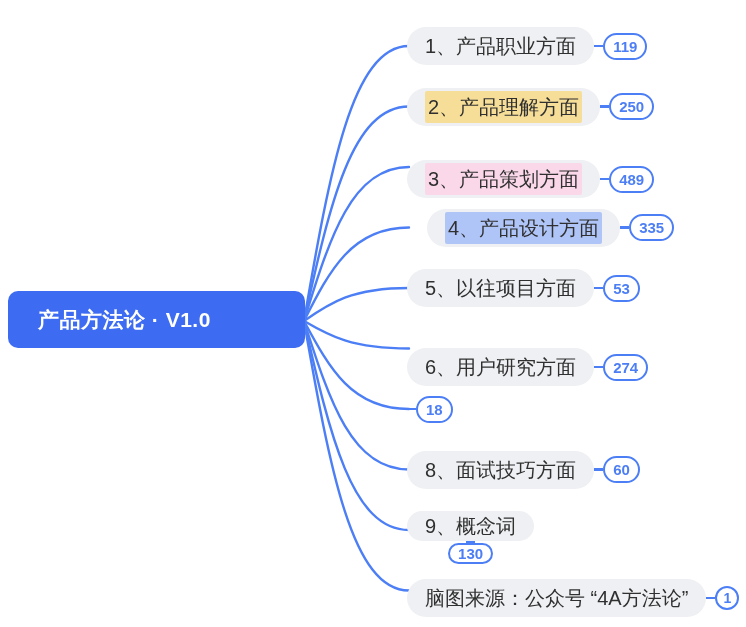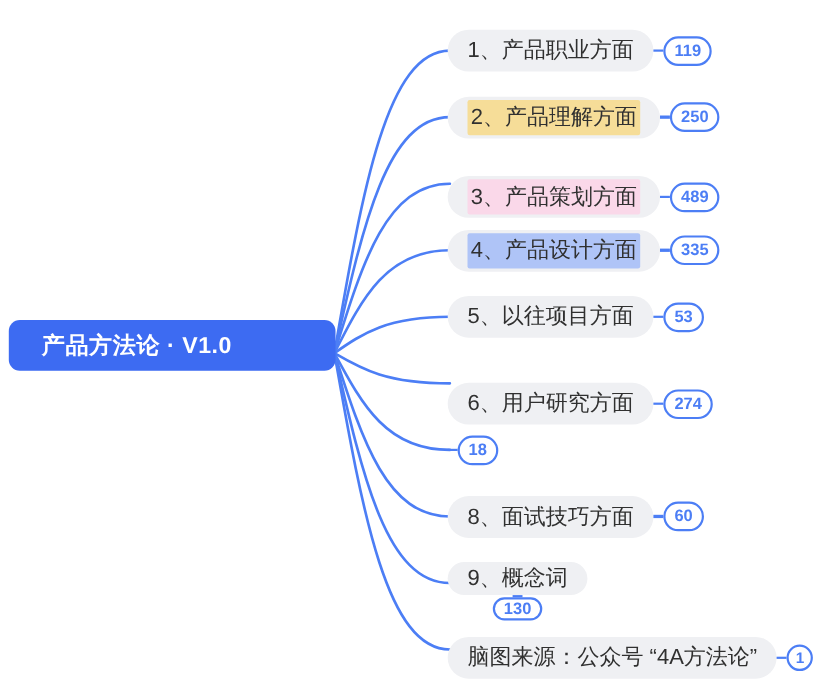--- a/index.html
+++ b/index.html
@@ -34,21 +34,21 @@
   }
   svg.edges path{
     stroke:var(--line);
     stroke-width:2.4;
     fill:none;
     stroke-linecap:round;
   }
   .root-node{
     position:absolute;
     left:8px;top:291px;
-    width:297px;height:46px;
+    width:297px;height:57px;
     box-sizing:border-box;
     background:var(--root-bg);
     border-radius:10px;
     display:flex;
     align-items:center;
     padding-left:30px;
     cursor:pointer;
   }
   .root-node .root-label{
     color:var(--root-text);
@@ -155,21 +155,21 @@
       <div class="badge-link"></div>
       <div class="count-badge">250</div>
     </div>
       <div class="branch-row" style="top: 160px;">
       <div class="topic-node">
         <span class="topic-label hl hl-pink">3、产品策划方面</span>
       </div>
       <div class="badge-link"></div>
       <div class="count-badge">489</div>
     </div>
-      <div class="branch-row" style="top: 208.5px;">
+      <div class="branch-row" style="top: 208.5px; margin-left: 20px;">
       <div class="topic-node">
         <span class="topic-label hl hl-blue">4、产品设计方面</span>
       </div>
       <div class="badge-link"></div>
       <div class="count-badge">335</div>
     </div>
       <div class="branch-row" style="top: 269px;">
       <div class="topic-node">
         <span class="topic-label">5、以往项目方面</span>
       </div>

